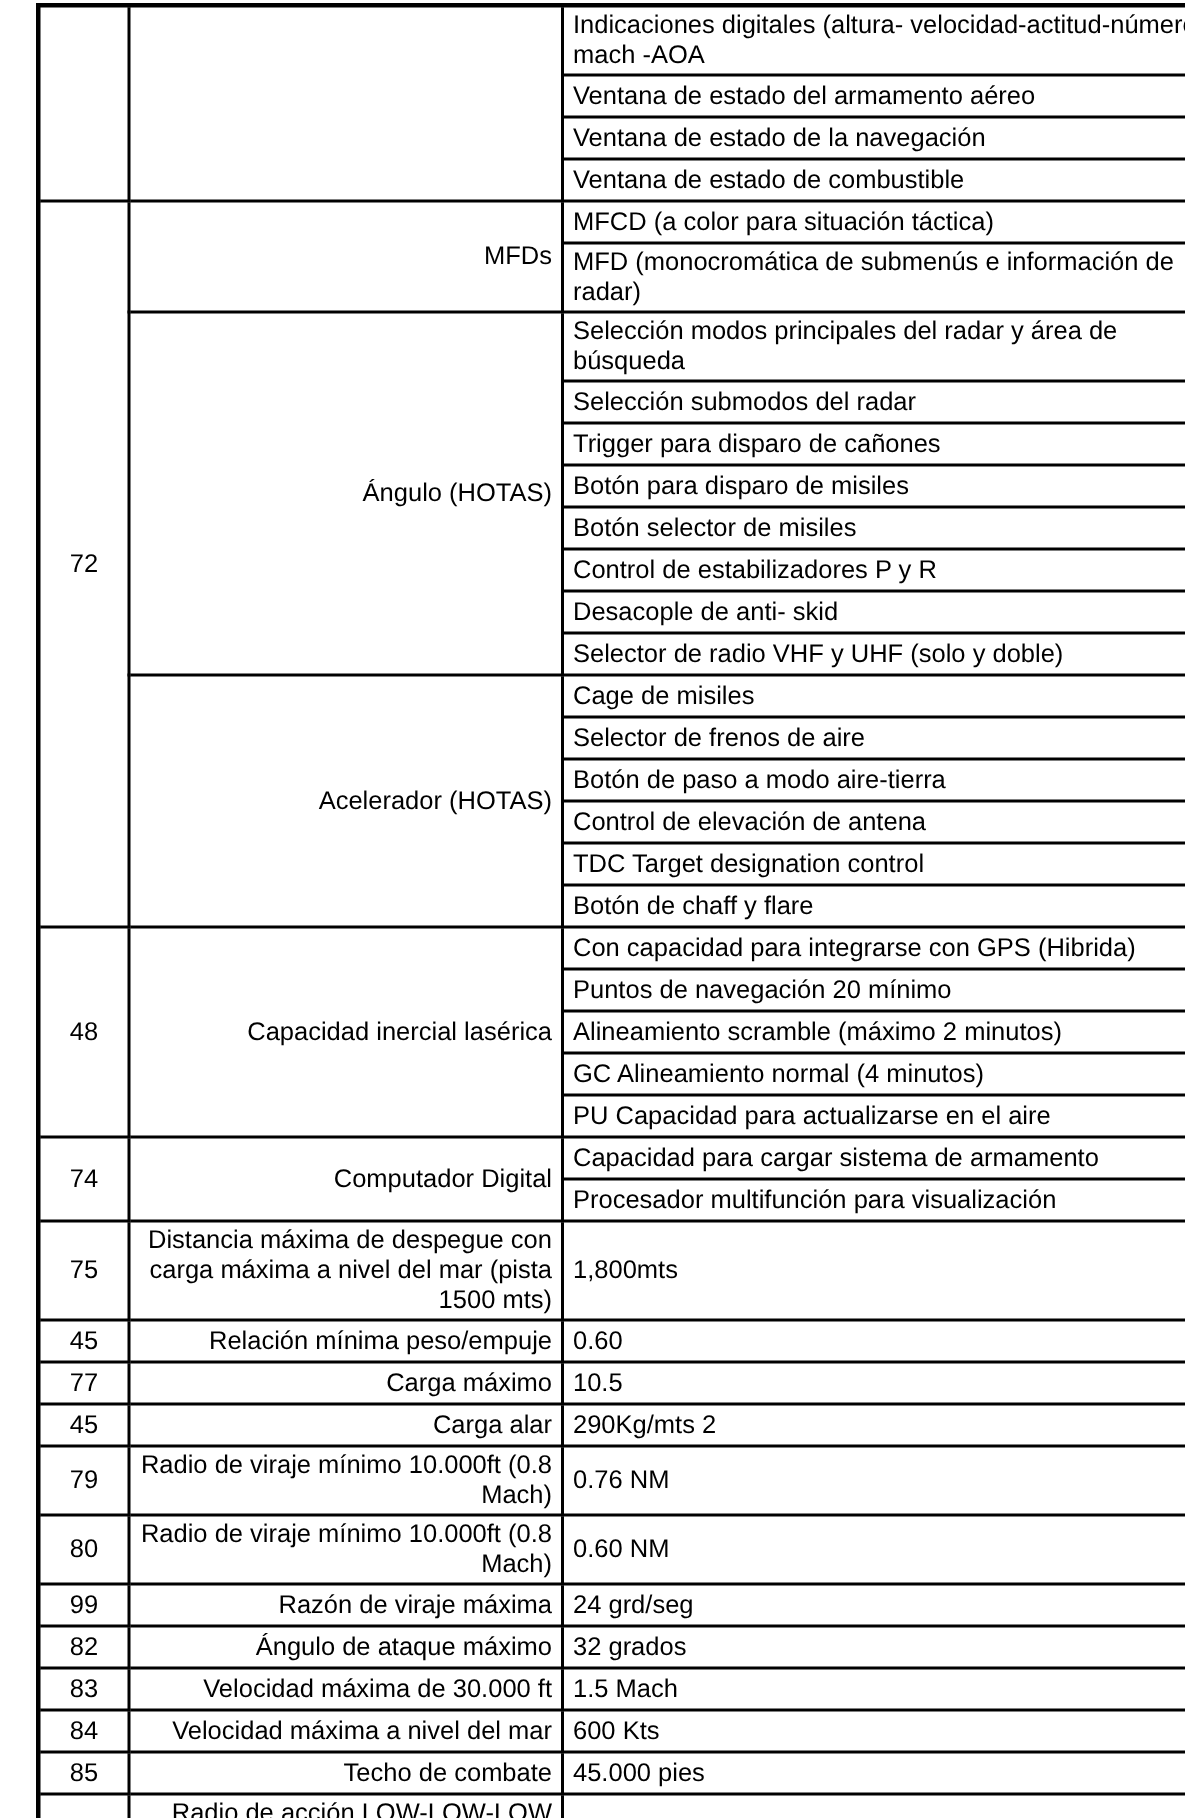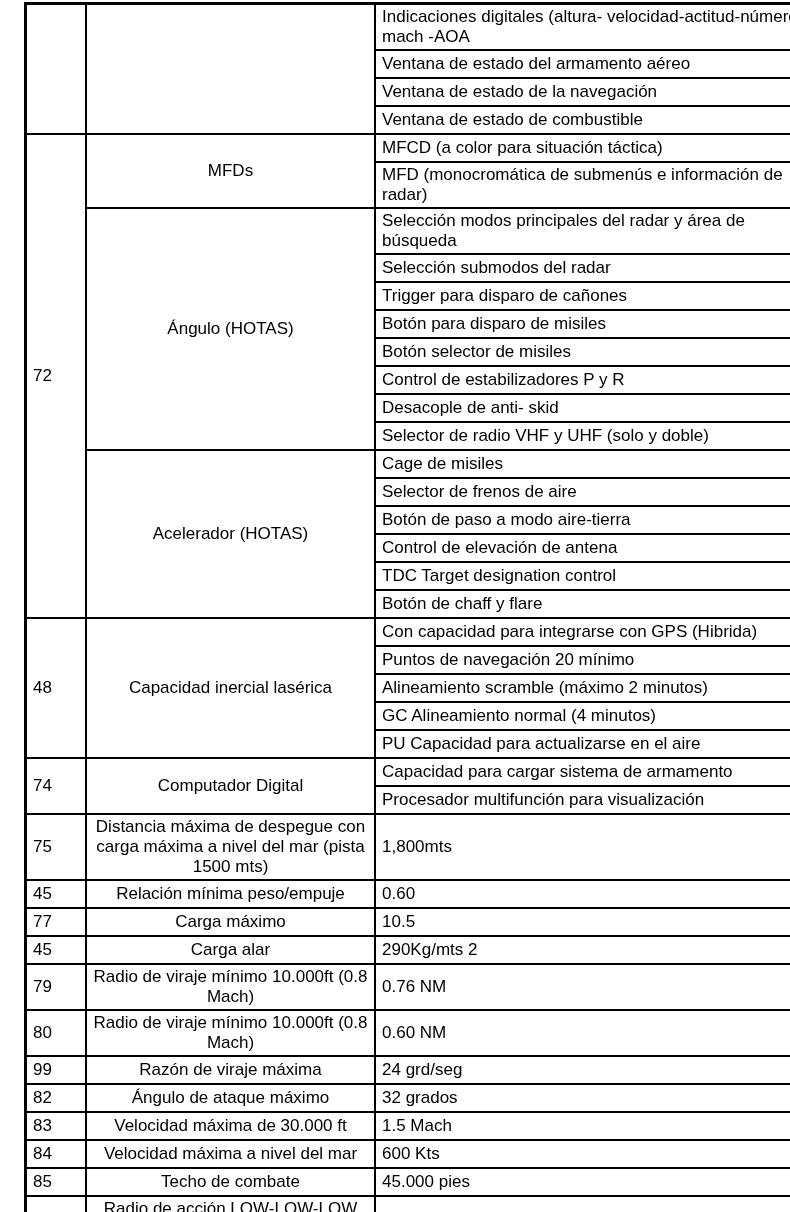--- a/index.html
+++ b/index.html
@@ -28,25 +28,25 @@
     border: 2px solid #000000;
     font-size: 17px;
     line-height: 20px;
     padding: 2px 6px;
     vertical-align: middle;
     overflow: hidden;
     word-wrap: break-word;
   }
   td.num {
     width: 46px;
-    text-align: left;
+    text-align: center;
   }
   td.label {
     width: 275px;
-    text-align: center;
+    text-align: right;
   }
   td.detail {
     width: 436px;
     height: 22px; 
     text-align: left;
   }
 </style>
 </head>
 <body>
 

